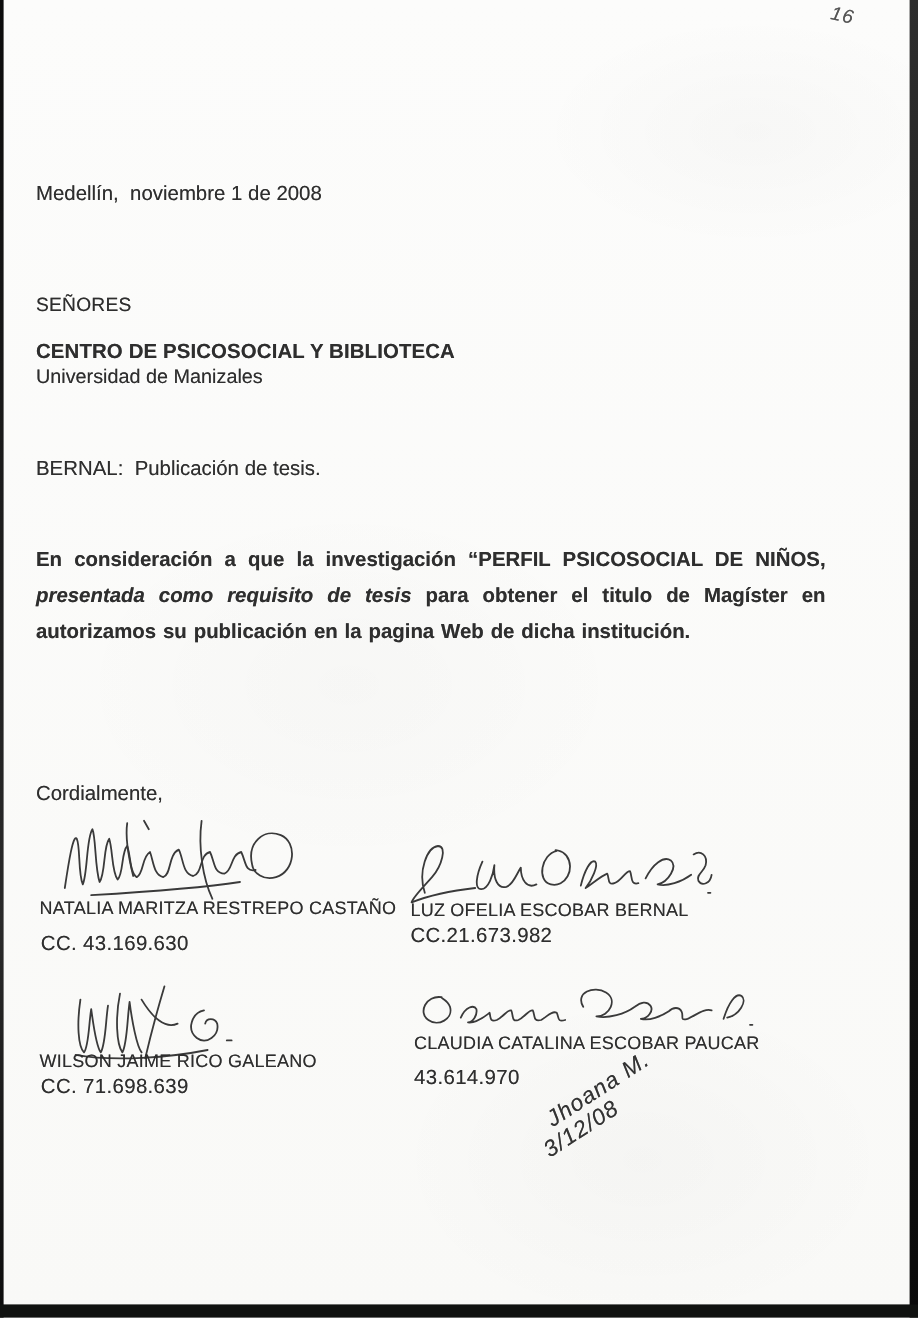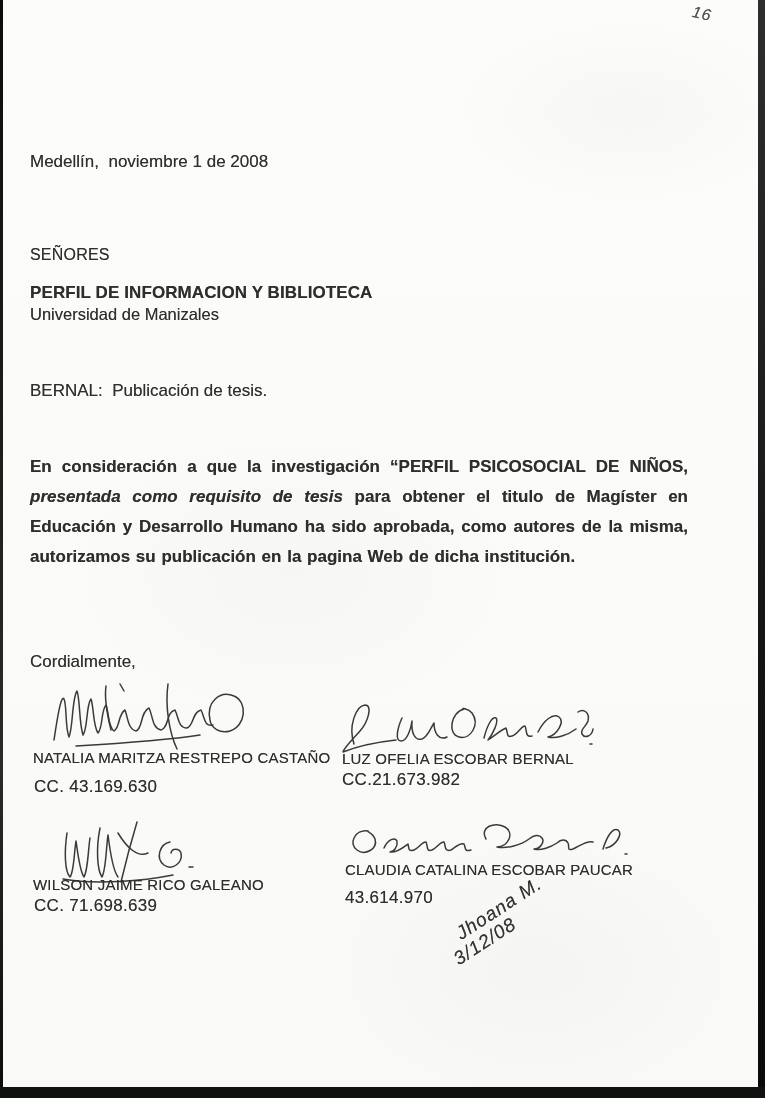--- a/index.html
+++ b/index.html
@@ -46,29 +46,28 @@
 
   <div class="edge-left"></div>
   <div class="edge-right"></div>
   <div class="edge-bottom"></div>
 
   <div class="txt pagenum">16</div>
 
   <div class="txt date">Medellín,  noviembre 1 de 2008</div>
 
   <div class="txt salutation">SEÑORES</div>
-  <div class="txt org">PERFIL DE INFORMACION Y BIBLIOTECA</div>
+  <div class="txt org">CENTRO DE PSICOSOCIAL Y BIBLIOTECA</div>
   <div class="txt inst">Universidad de Manizales</div>
 
   <div class="txt subject">BERNAL:  Publicación de tesis.</div>
 
   <div class="txt body-par">
     <div class="jline"><span>En consideración a que la investigación “PERFIL PSICOSOCIAL DE NIÑOS,</span></div>
     <div class="jline"><span class="it">presentada como requisito de tesis</span><span> para obtener el titulo de Magíster en</span></div>
-    <div class="jline"><span>Educación y Desarrollo Humano ha sido aprobada, como autores de la misma,</span></div>
     <div class="jline last"><span>autorizamos su publicación en la pagina Web de dicha institución.</span></div>
   </div>
 
   <div class="txt closing">Cordialmente,</div>
 
   <svg class="sig" style="left:48px;top:678px;" width="210" height="75" viewBox="0 0 210 75">
     <path d="M6,62 C9,42 13,16 16,21 C19,27 17,50 21,59 C25,50 24,20 29,13 C32,20 31,45 35,57 C40,50 38,27 43,21 C46,30 45,48 50,55 C55,50 53,32 58,27 C61,35 60,49 66,53 C72,50 70,36 77,32 C80,40 80,51 88,53 C95,51 92,34 101,30 C105,38 104,50 113,52 C121,50 118,34 127,32 C131,40 130,50 139,50 C146,48 144,34 153,32 C157,40 156,49 165,47"></path>
     <path d="M162,42 C158,24 172,12 186,18 C200,24 198,48 182,53 C172,56 163,50 162,42"></path>
     <path d="M58,8 C56,22 60,40 63,52"></path>
     <path d="M120,6 C117,28 121,54 129,71"></path>

